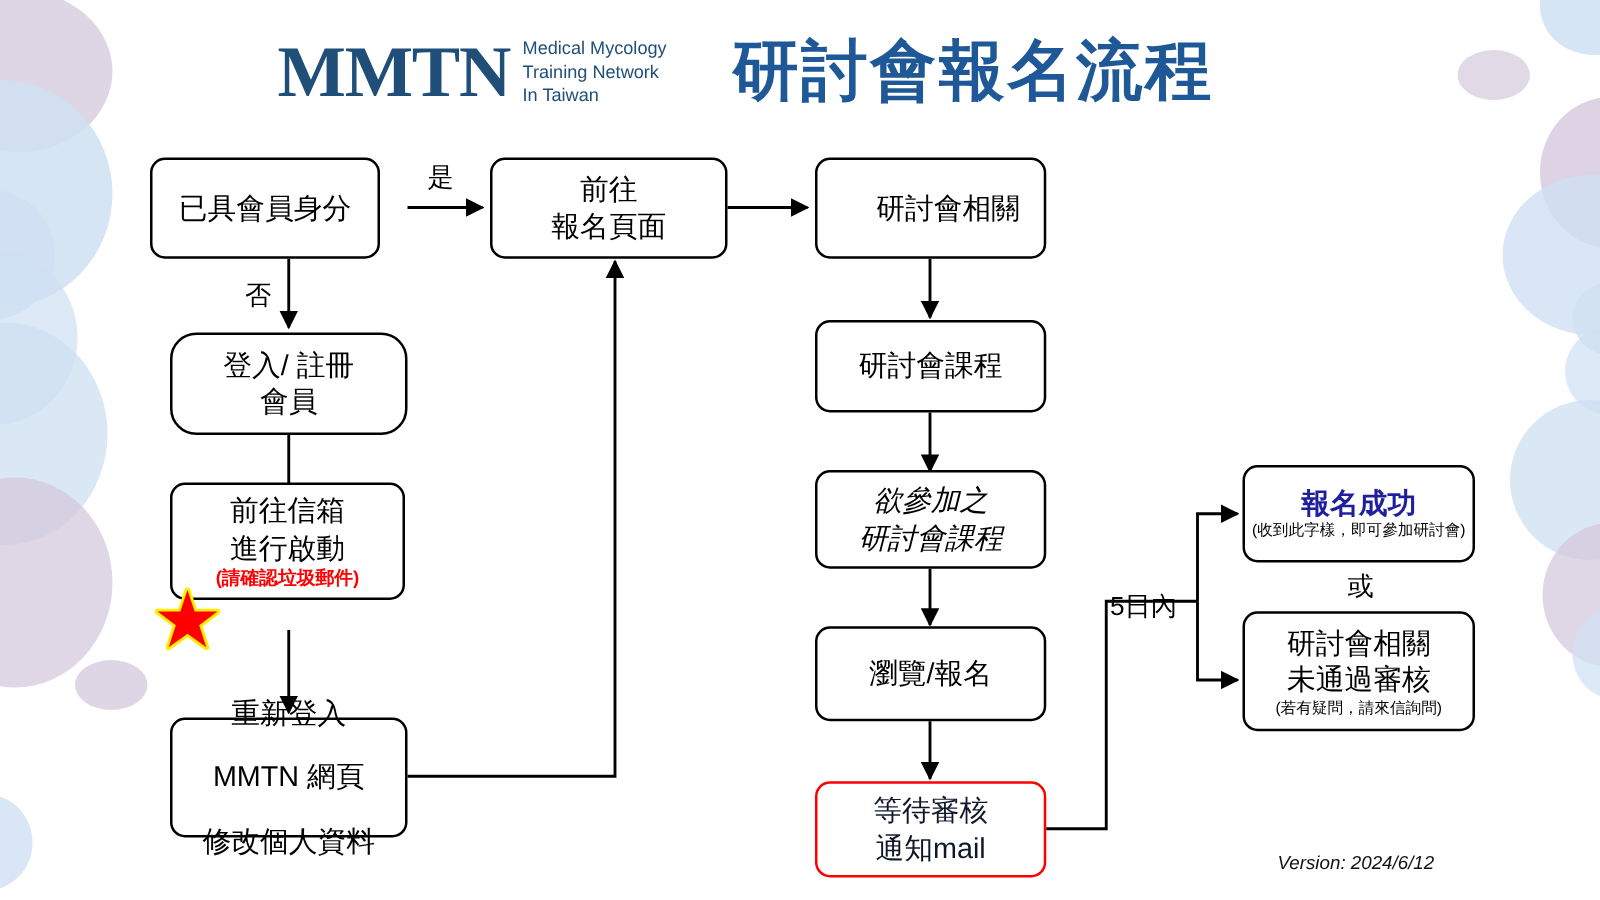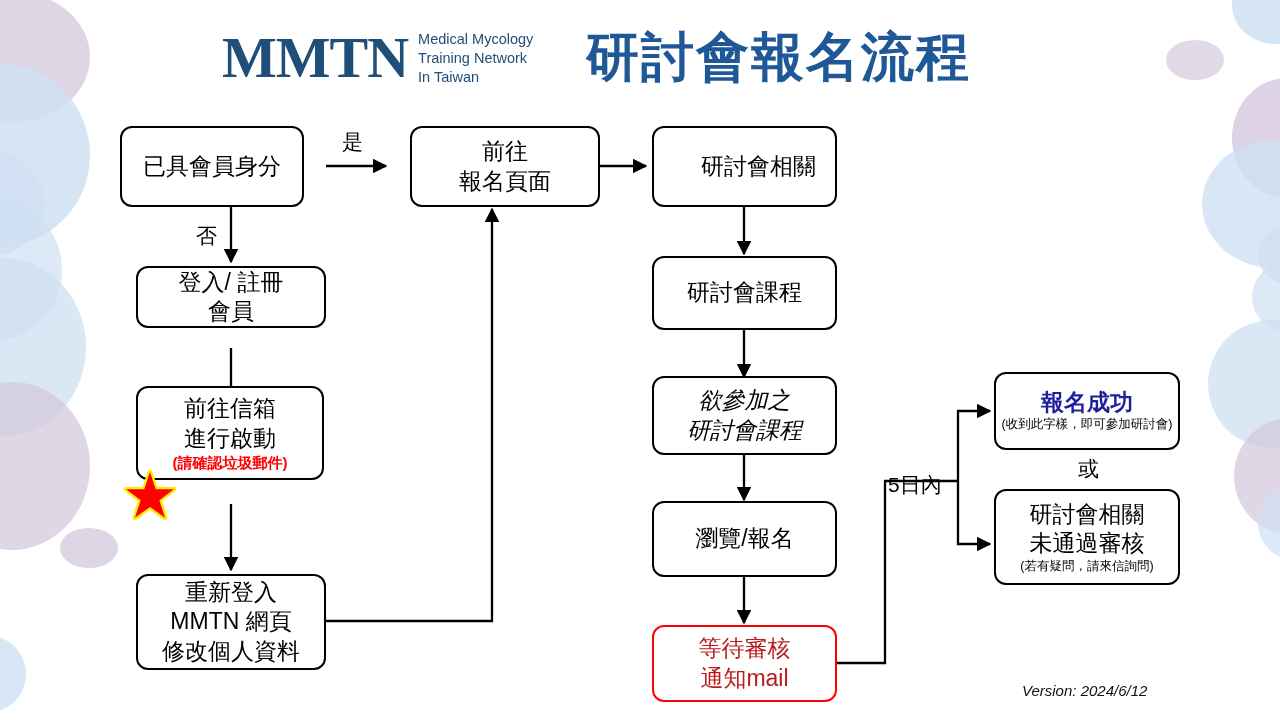--- a/index.html
+++ b/index.html
@@ -80,21 +80,21 @@
     display: flex;
     flex-direction: column;
     align-items: center;
     justify-content: center;
     text-align: center;
     color: #000000;
     font-size: 23px;
     line-height: 1.28;
   }
   .node .ln { display: block; white-space: nowrap; }
-  .node.red-box { border-color: #ff0000; color: #b91c1c; }
+  .node.red-box { border-color: #ff0000; color: #0f172a; }
   .sub-note {
     font-size: 12.5px;
     line-height: 1.2;
     white-space: nowrap;
     margin-top: 1px;
   }
   .success-title {
     color: #1f1f9c;
     font-weight: 700;
     font-size: 23px;
@@ -213,38 +213,38 @@
     <div class="edge-label" style="left:342px; top:128px;">是</div>
     <div class="edge-label" style="left:196px; top:222px;">否</div>
     <div class="edge-label" style="left:888px; top:443px;margin-top:28px;">5日內</div>
     <div class="edge-label" style="left:1078px; top:455px;">或</div>
   </div>
 
   <div class="node" style="left:120px; top:126px; width:184px; height:81px;">
     <span class="ln">已具會員身分</span>
   </div>
 
-  <div class="node" style="left:136px; top:266px; width:190px; height:62px;">
+  <div class="node" style="left:136px; top:266px; width:190px; height:82px;border-radius:21px;">
     <span class="ln">登入/ 註冊</span>
     <span class="ln">會員</span>
   </div>
 
   <div class="node" style="left:136px; top:386px; width:188px; height:94px;align-items:center;">
     <span class="ln">前往信箱</span>
     <span class="ln">進行啟動</span>
     <span class="ln sub-note" style="color:#ff0000; font-weight:700; font-size:15px;">(請確認垃圾郵件)</span>
   </div>
 
-  <div class="node" style="left:136px; top:574px; width:190px; height:96px;">
+  <div class="node" style="left:136px; top:574px; width:190px; height:96px;gap:22px;">
     <span class="ln">重新登入</span>
     <span class="ln">MMTN 網頁</span>
     <span class="ln">修改個人資料</span>
   </div>
 
-  <div class="node" style="left:392px; top:126px; width:190px; height:81px;margin-left:18px;">
+  <div class="node" style="left:392px; top:126px; width:190px; height:81px;">
     <span class="ln">前往</span>
     <span class="ln">報名頁面</span>
   </div>
 
   <div class="node" style="left:652px; top:126px; width:185px; height:81px;padding-left:28px;">
     <span class="ln">研討會相關</span>
   </div>
 
   <div class="node" style="left:652px; top:256px; width:185px; height:74px;">
     <span class="ln">研討會課程</span>

